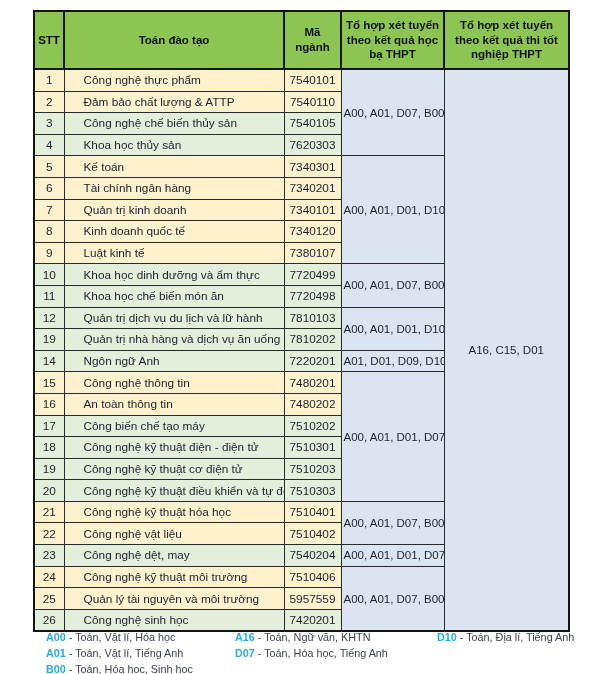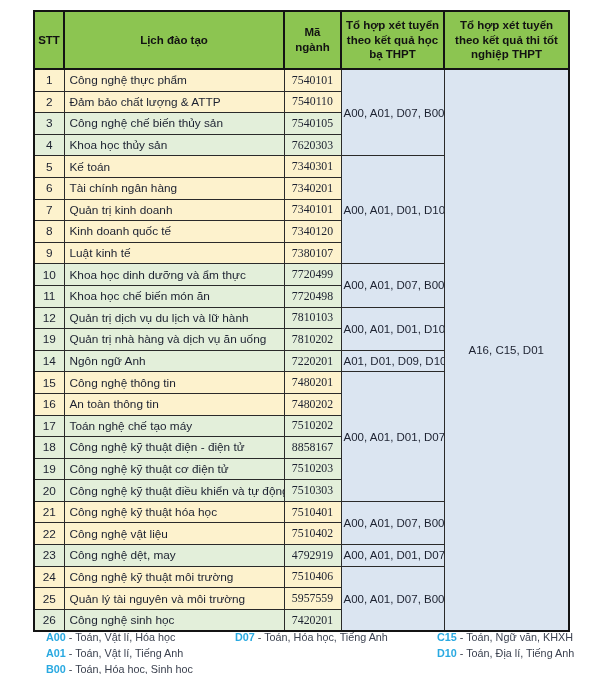--- a/index.html
+++ b/index.html
@@ -37,22 +37,22 @@
     font-size: 11.8px;
     height: 20.6px;
     padding: 0 2px;
     vertical-align: middle;
     overflow: hidden;
     white-space: nowrap;
   }
   tbody tr.row-yellow td { background: #fdf2cd; }
   tbody tr.row-green  td { background: #e3efda; }
   td.td-stt { text-align: center; }
-  td.td-nganh { text-align: left; padding-left: 5px; }
-  td.td-ma { text-align: center; font-family: Liberation Serif, serif; }
+  td.td-nganh { text-align: left; padding-left: 19px; }
+  td.td-ma { text-align: center; }
   tbody td.td-hocba, tbody td.td-thi {
     background: #dbe5f1 !important;
     text-align: center;
     font-size: 11.5px;
   }
   table { border: 2px solid #141414; }
   #legend {
     position: absolute;
     left: 0; top: 629px;
     width: 600px;
@@ -74,21 +74,21 @@
     <colgroup>
       <col style="width:30px">
       <col style="width:220px">
       <col style="width:57px">
       <col style="width:103px">
       <col style="width:125px">
     </colgroup>
     <thead>
       <tr>
         <th>STT</th>
-        <th>Lịch đào tạo</th>
+        <th>Toán đào tạo</th>
         <th>Mã ngành</th>
         <th>Tổ hợp xét tuyển theo kết quả học bạ THPT</th>
         <th>Tổ hợp xét tuyển theo kết quả thi tốt nghiệp THPT</th>
       </tr>
     </thead>
     <tbody>
         <tr class="row-yellow">
           <td class="td-stt">1</td>
           <td class="td-nganh">Công nghệ thực phẩm</td>
           <td class="td-ma">7540101</td>
@@ -170,27 +170,27 @@
           <td class="td-ma">7480201</td>
           <td class="td-hocba" rowspan="6">A00, A01, D01, D07</td>
         </tr>
         <tr class="row-yellow">
           <td class="td-stt">16</td>
           <td class="td-nganh">An toàn thông tin</td>
           <td class="td-ma">7480202</td>
         </tr>
         <tr class="row-green">
           <td class="td-stt">17</td>
-          <td class="td-nganh">Toán nghệ chế tạo máy</td>
+          <td class="td-nganh">Công biến chế tạo máy</td>
           <td class="td-ma">7510202</td>
         </tr>
         <tr class="row-green">
           <td class="td-stt">18</td>
           <td class="td-nganh">Công nghệ kỹ thuật điện - điện tử</td>
-          <td class="td-ma">8858167</td>
+          <td class="td-ma">7510301</td>
         </tr>
         <tr class="row-green">
           <td class="td-stt">19</td>
           <td class="td-nganh">Công nghệ kỹ thuật cơ điện tử</td>
           <td class="td-ma">7510203</td>
         </tr>
         <tr class="row-green">
           <td class="td-stt">20</td>
           <td class="td-nganh">Công nghệ kỹ thuật điều khiển và tự động hóa</td>
           <td class="td-ma">7510303</td>
@@ -202,21 +202,21 @@
           <td class="td-hocba" rowspan="2">A00, A01, D07, B00</td>
         </tr>
         <tr class="row-yellow">
           <td class="td-stt">22</td>
           <td class="td-nganh">Công nghệ vật liệu</td>
           <td class="td-ma">7510402</td>
         </tr>
         <tr class="row-green">
           <td class="td-stt">23</td>
           <td class="td-nganh">Công nghệ dệt, may</td>
-          <td class="td-ma">4792919</td>
+          <td class="td-ma">7540204</td>
           <td class="td-hocba" rowspan="1">A00, A01, D01, D07</td>
         </tr>
         <tr class="row-yellow">
           <td class="td-stt">24</td>
           <td class="td-nganh">Công nghệ kỹ thuật môi trường</td>
           <td class="td-ma">7510406</td>
           <td class="td-hocba" rowspan="3">A00, A01, D07, B00</td>
         </tr>
         <tr class="row-yellow">
           <td class="td-stt">25</td>
@@ -232,19 +232,19 @@
   </table>
 </div>
 
 <div id="legend">
     <div class="legend-col legend-col-0">
       <div><span class="legend-code">A00</span><span class="legend-desc"> - Toán, Vật lí, Hóa học</span></div>
       <div><span class="legend-code">A01</span><span class="legend-desc"> - Toán, Vật lí, Tiếng Anh</span></div>
       <div><span class="legend-code">B00</span><span class="legend-desc"> - Toán, Hóa học, Sinh học</span></div>
     </div>
     <div class="legend-col legend-col-1">
+      <div><span class="legend-code">A16</span><span class="legend-desc"> - Toán, Ngữ văn, KHTN</span></div>
       <div><span class="legend-code">D07</span><span class="legend-desc"> - Toán, Hóa học, Tiếng Anh</span></div>
     </div>
     <div class="legend-col legend-col-2">
-      <div><span class="legend-code">C15</span><span class="legend-desc"> - Toán, Ngữ văn, KHXH</span></div>
       <div><span class="legend-code">D10</span><span class="legend-desc"> - Toán, Địa lí, Tiếng Anh</span></div>
     </div>
   </div>
 
 </body></html>

